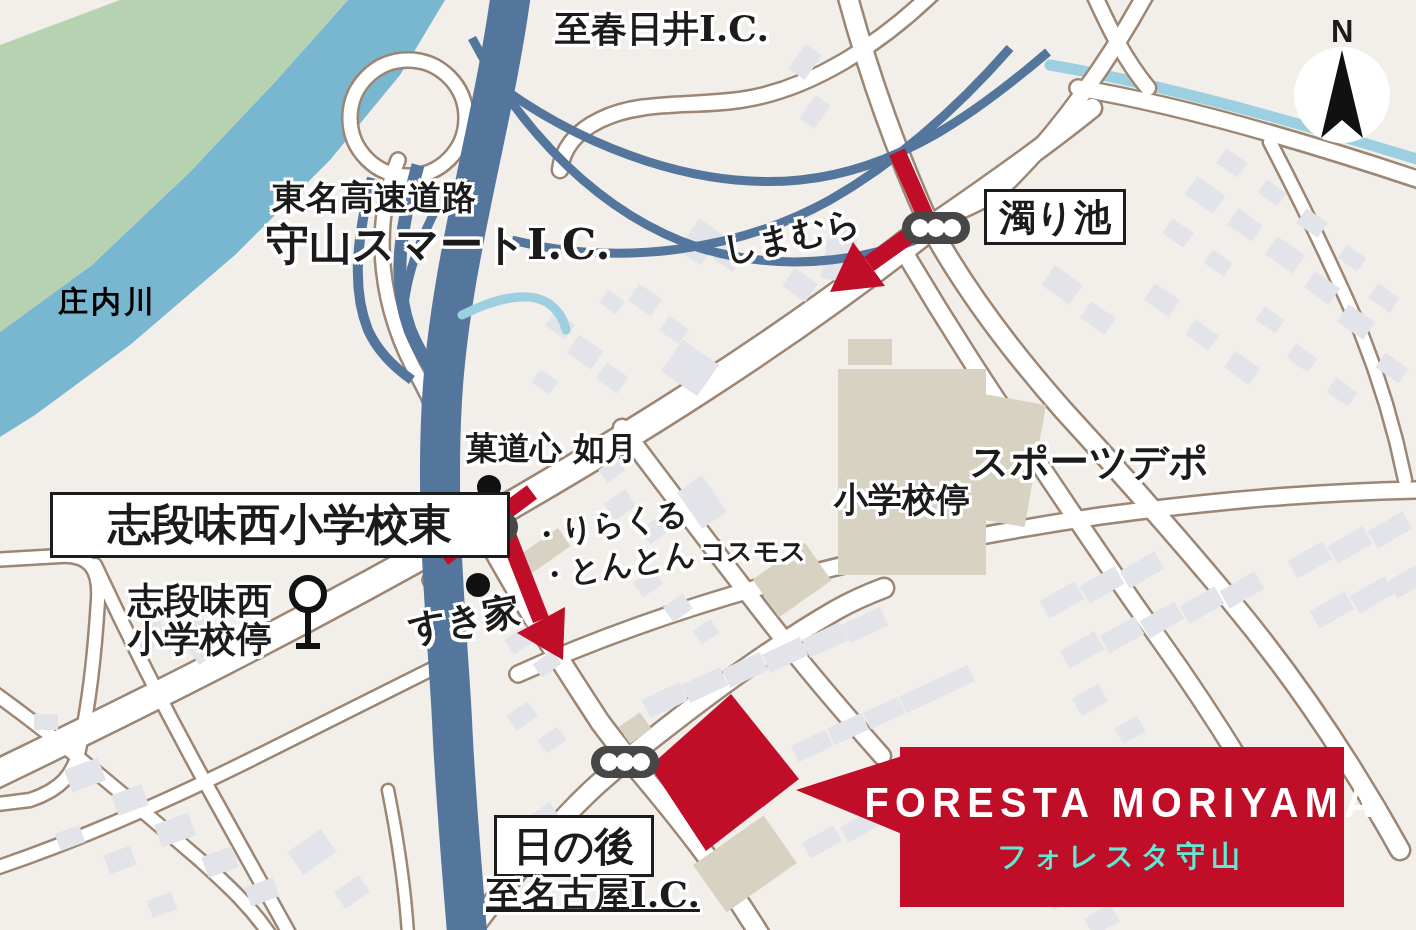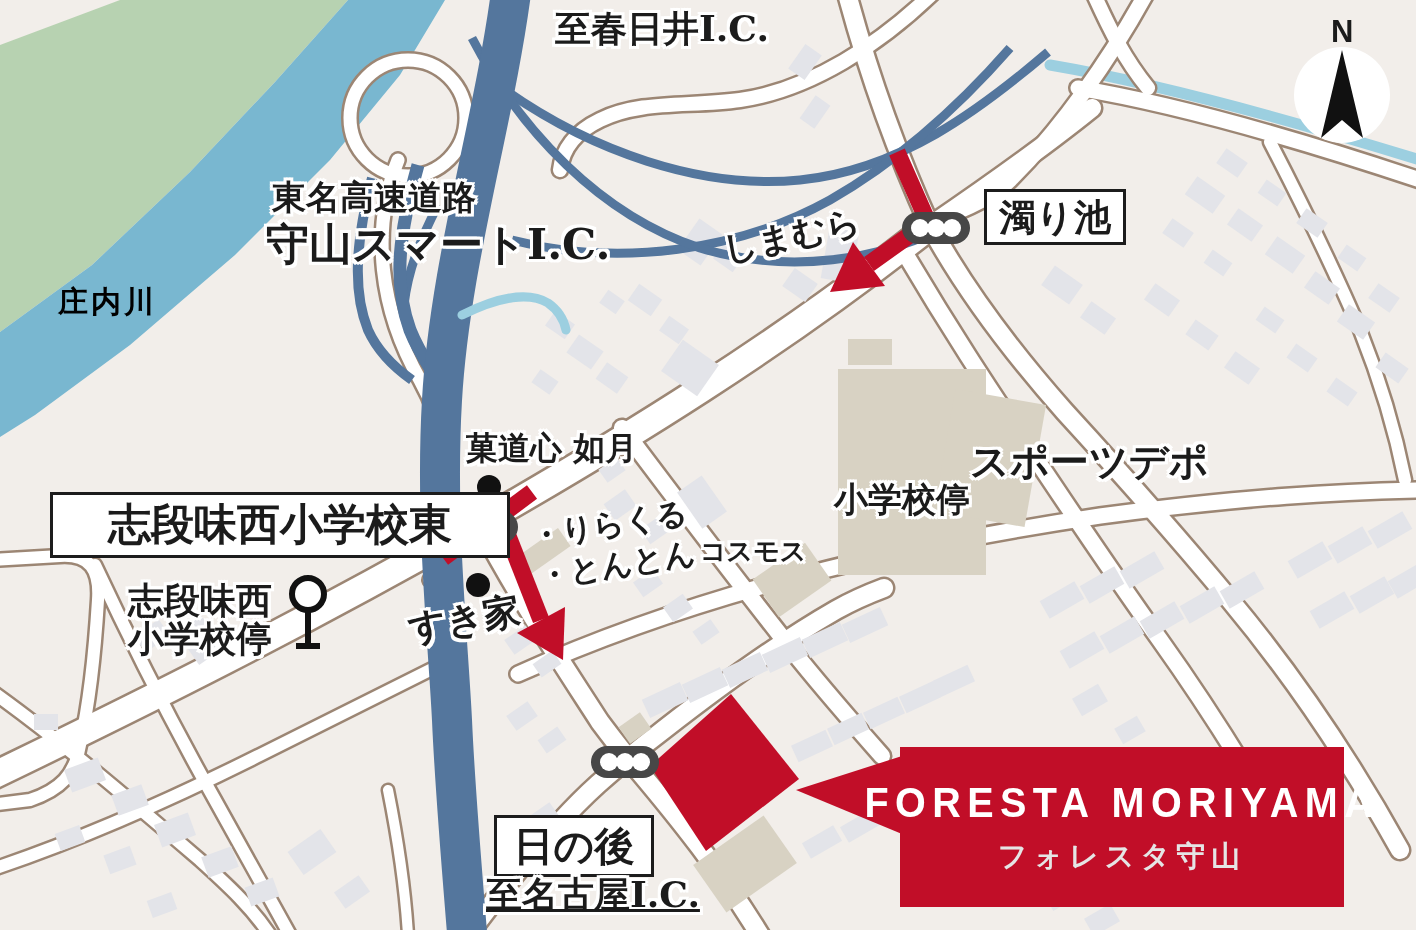--- a/index.html
+++ b/index.html
@@ -12,21 +12,21 @@
         0 -3px 0 #fff,0 3px 0 #fff,-3px 0 0 #fff,3px 0 0 #fff,
         -2px -2px 0 #fff,2px 2px 0 #fff,2px -2px 0 #fff,-2px 2px 0 #fff;}
   .box{background:var(--boxbg);border:3px solid #1c1c1c;display:flex;
        align-items:center;justify-content:center;box-sizing:border-box;text-align:center;}
   .white{color:#000000;font-weight:700;letter-spacing:3px;}
   #foresta{position:absolute;left:900px;top:747px;width:444px;height:160px;
        background:var(--red);display:flex;flex-direction:column;align-items:center;
        justify-content:center;gap:10px;}
   #foresta .en{color:#fff;font-family:"Liberation Sans","DejaVu Sans",sans-serif;
        font-weight:700;font-size:43px;letter-spacing:7px;transform:scaleX(0.92);white-space:nowrap;}
-  #foresta .jp{color:#e5e5e5;font-family:"DejaVu Serif","Liberation Serif",serif;
+  #foresta .jp{color:#5eead4;font-family:"DejaVu Serif","Liberation Serif",serif;
        font-weight:700;font-size:29px;letter-spacing:6px;white-space:nowrap;}
   .n-lbl{font-family:"Liberation Sans","DejaVu Sans",sans-serif;font-weight:700;}
   .casing{fill:none;stroke:var(--case);}
   .roadw{fill:none;stroke:var(--roadf);}
   .hw{fill:none;stroke:var(--hwy);}
   .stream{fill:none;stroke:var(--strm);stroke-linecap:round;}
   .redfill{fill:var(--red);}
   .redstroke{stroke:var(--red);fill:none;}
 </style>
 </head>

